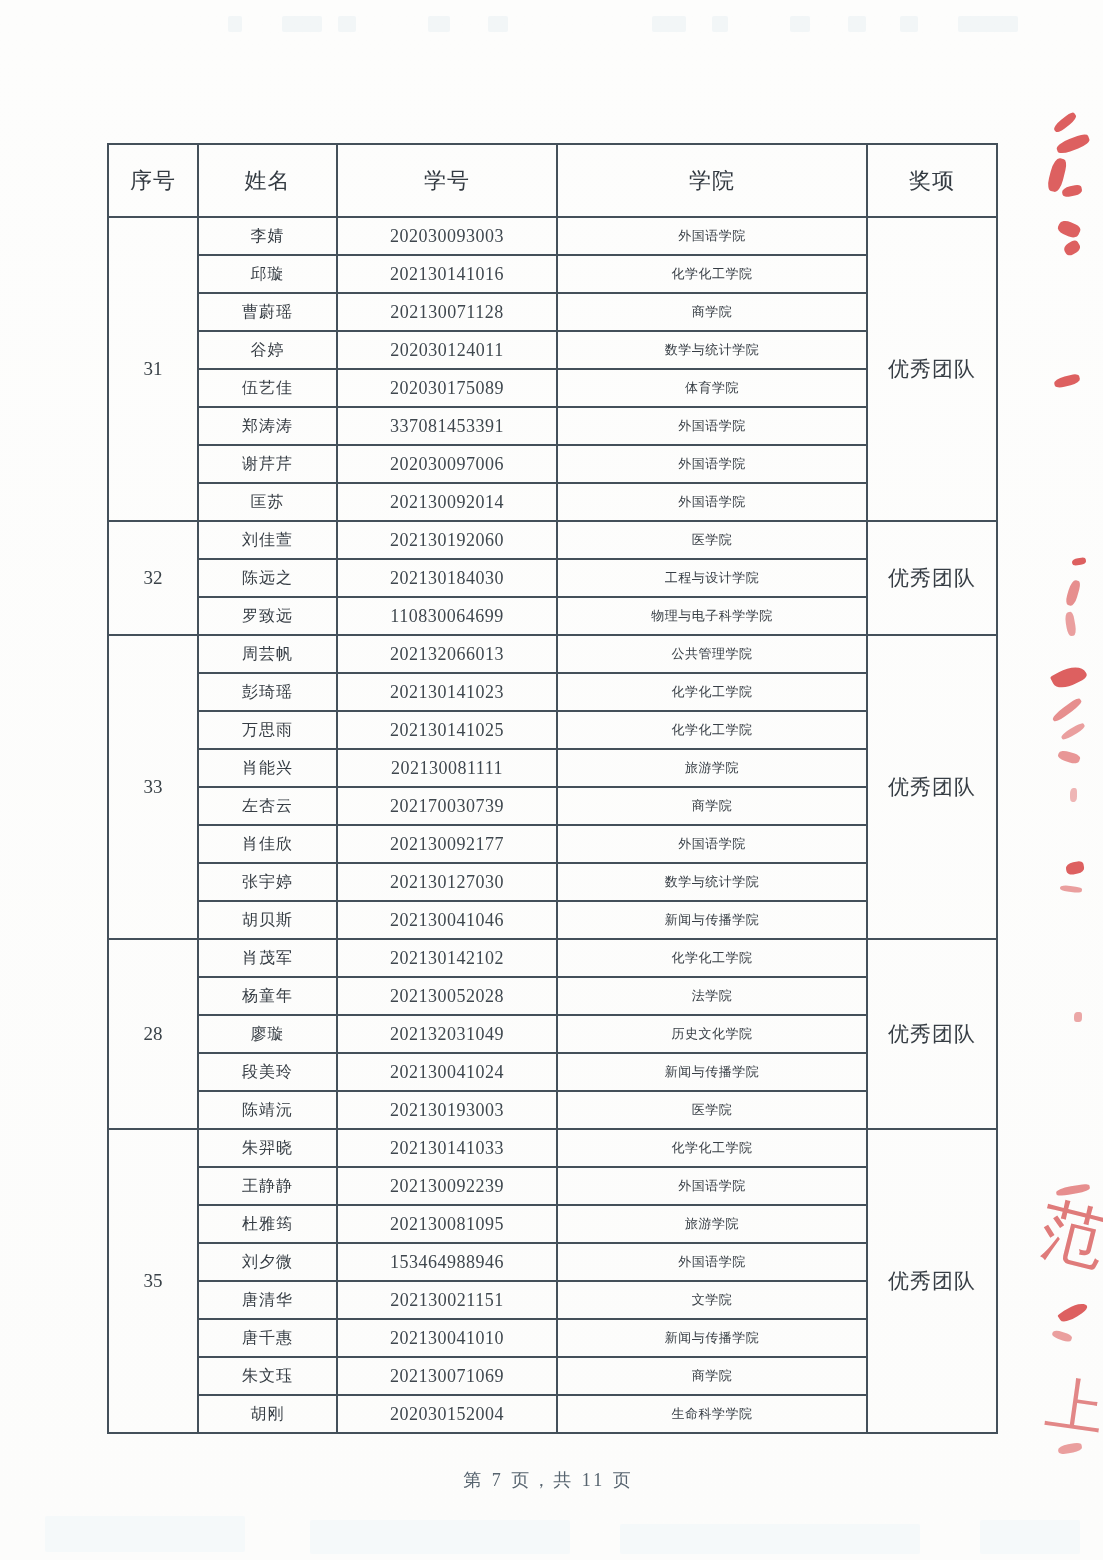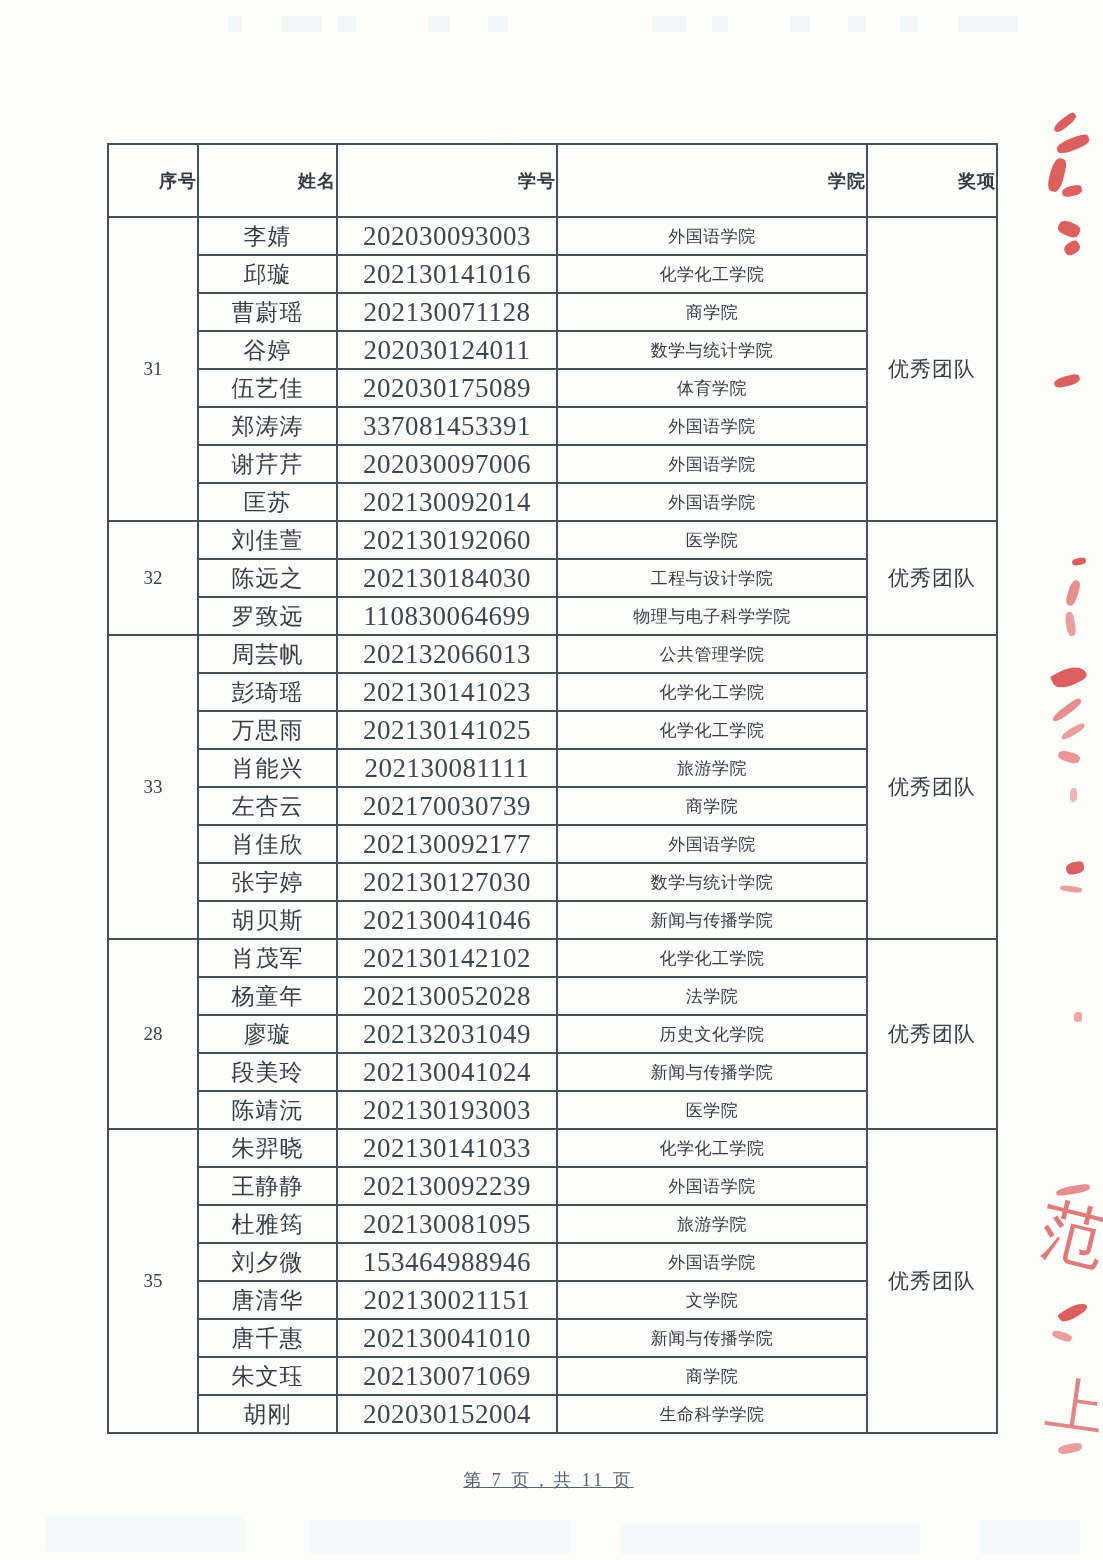--- a/index.html
+++ b/index.html
@@ -30,32 +30,32 @@
   table.award col.c-college{width:310px;}
   table.award col.c-award{width:130px;}
   table.award th, table.award td{
     border:2px solid #44505a;
     text-align:center;vertical-align:middle;
     padding:0;
   }
   table.award thead tr{height:73px;}
   table.award tbody tr{height:38px;}
   table.award th{
-    font-size:18px;font-weight:bold;letter-spacing:1px;color:#333a41;text-align:right;
+    font-size:22px;font-weight:normal;letter-spacing:1px;color:#333a41;
   }
   td.col-index{font-size:19px;font-family:"Liberation Serif","DejaVu Serif",serif;color:#3a4248;}
-  td.col-name{font-size:23px;letter-spacing:1px;}
-  td.col-id{font-size:27px;letter-spacing:.5px;font-family:"Liberation Serif","DejaVu Serif",serif;color:#3f474e;}
-  td.col-college{font-size:17px;letter-spacing:.5px;}
+  td.col-name{font-size:16px;letter-spacing:1px;}
+  td.col-id{font-size:18px;letter-spacing:.5px;font-family:"Liberation Serif","DejaVu Serif",serif;color:#3f474e;}
+  td.col-college{font-size:13px;letter-spacing:.5px;}
   td.col-award{font-size:21px;letter-spacing:1px;}
 
   
   .footer{
     position:absolute;left:0;top:1468px;width:1097px;
-    text-align:center;font-size:18px;letter-spacing:3px;color:#57646f;text-decoration:underline;
+    text-align:center;font-size:18px;letter-spacing:3px;color:#57646f;
   }
 
   
   .stamp-frag{position:absolute;color:#d95b5b;opacity:.85;
     font-family:"Liberation Serif","DejaVu Serif",serif;pointer-events:none;}
   .stamp-char-fan{left:1040px;top:1190px;font-size:66px;transform:rotate(14deg);opacity:.8;}
   .stamp-char-shang{left:1046px;top:1368px;font-size:58px;transform:rotate(8deg);opacity:.72;}
   .stamp-stroke{position:absolute;background:#dd6060;border-radius:45% 30% 40% 35%;pointer-events:none;}
 </style>
 </head>

